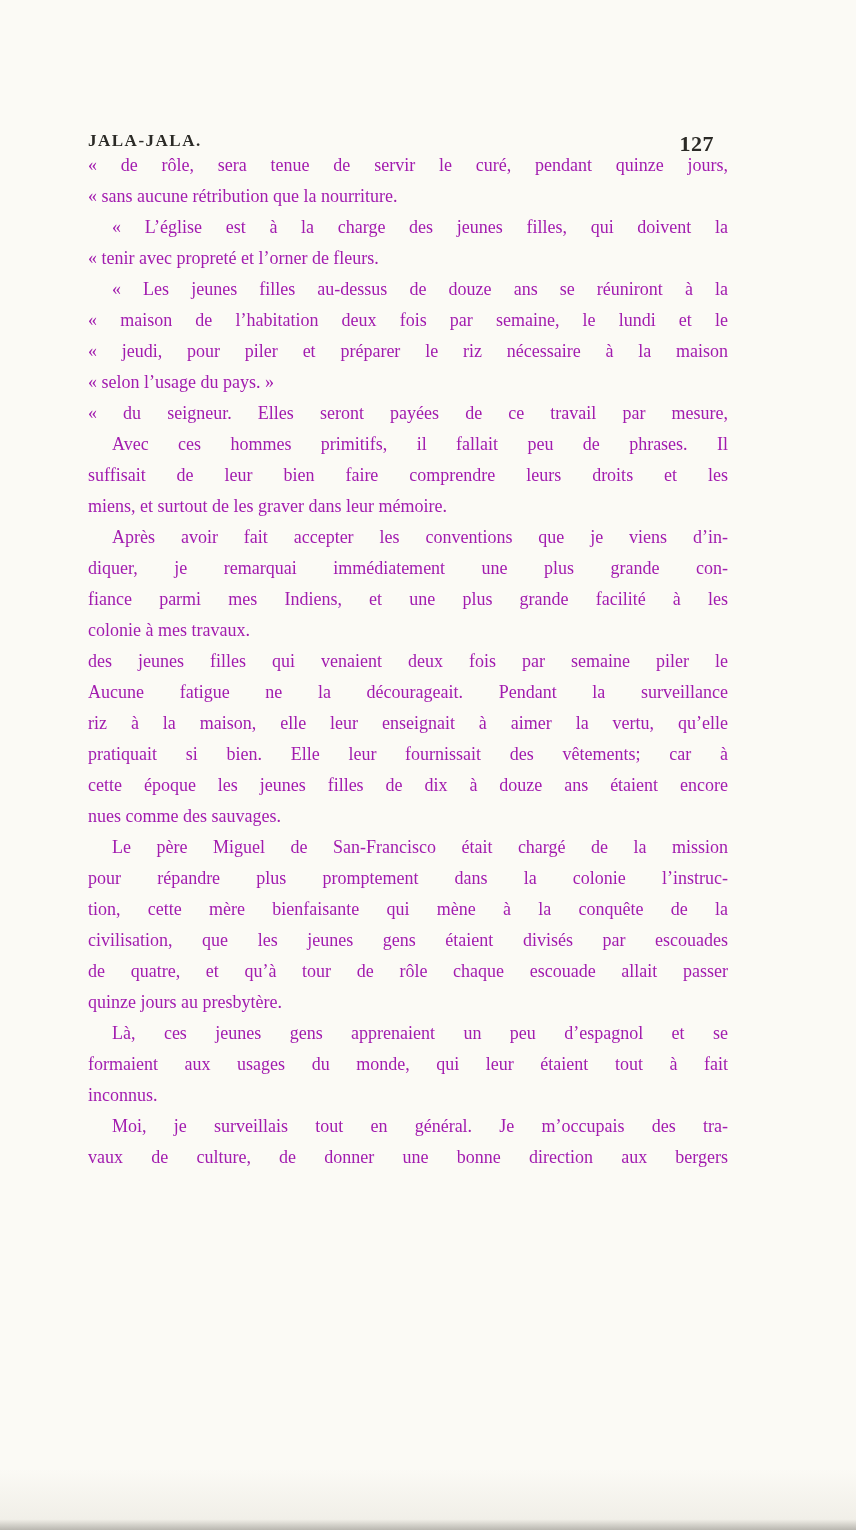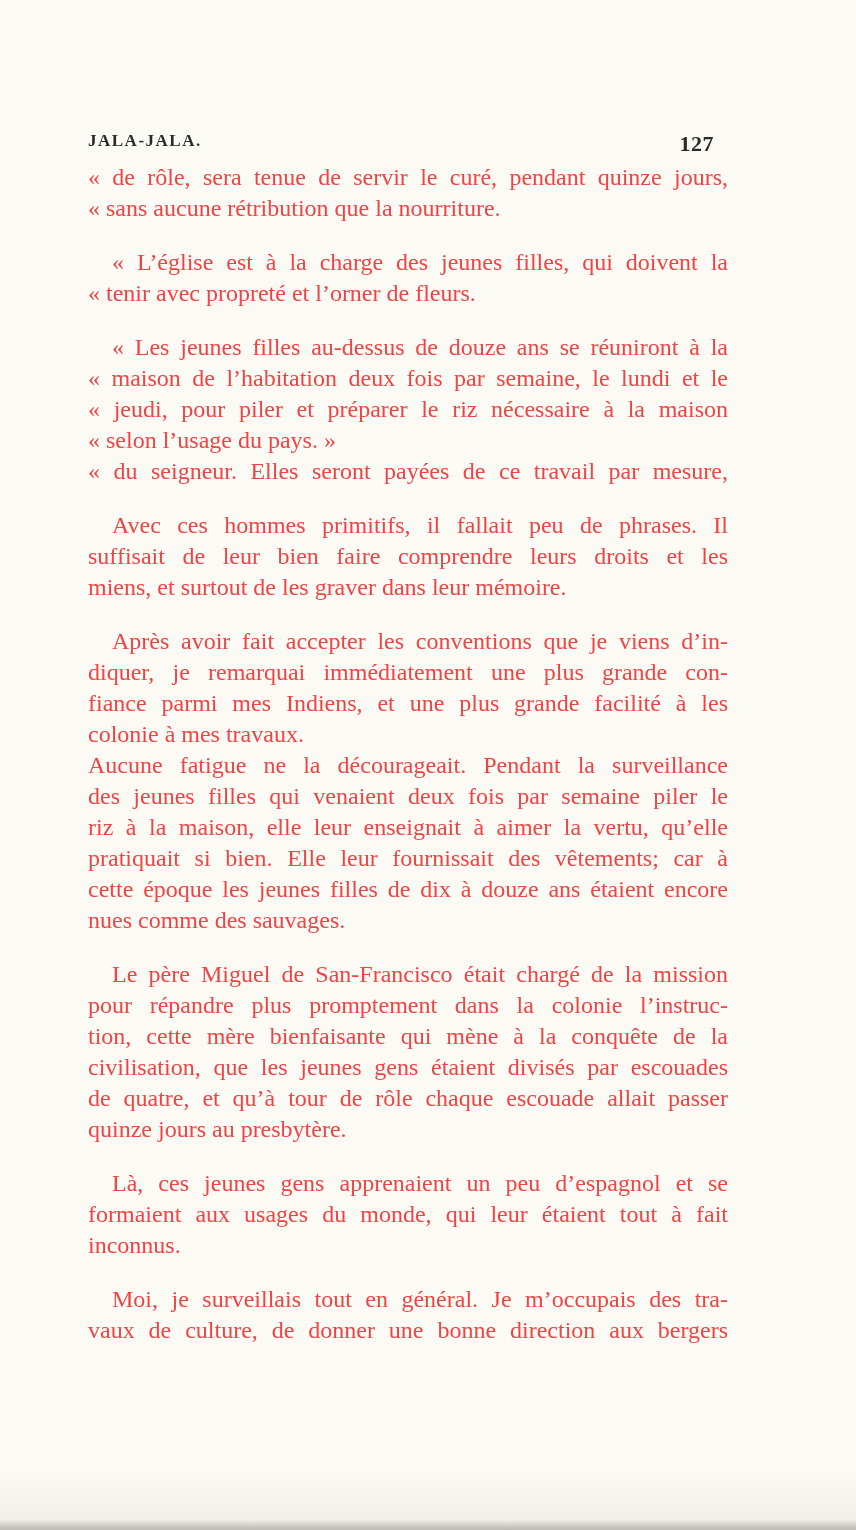--- a/index.html
+++ b/index.html
@@ -37,42 +37,41 @@
   }
   .page-num {
     position: absolute;
     right: 14px;
     top: 0;
     font-size: 22px;
     letter-spacing: 0.5px;
   }
   .body-text {
     position: absolute;
-    top: 162px;
+    top: 150px;
     left: 88px;
     width: 640px;
-    font-size: 24px;
+    font-size: 18px;
     line-height: 31px;
-    color: #ef4444;
+    color: #a21caf;
   }
   .paragraph {
     margin: 0;
     padding: 0;
   }
   .line {
     text-align: justify;
     text-align-last: justify;
     white-space: normal;
   }
   .line.para-end {
     text-align-last: left;
   }
   .line.indent {
     text-indent: 24px;
-    margin-top: 23px;
   }
 </style>
 </head>
 <body>
 
 <div class="scan-page">
   <div class="running-head">
     <span class="head-title">JALA-JALA.</span>
     <span class="page-num">127</span>
   </div>
@@ -97,22 +96,22 @@
         <div class="line">suffisait de leur bien faire comprendre leurs droits et les</div>
         <div class="line para-end">miens, et surtout de les graver dans leur mémoire.</div>
       </div>
       <div class="paragraph">
         <div class="line indent">Après avoir fait accepter les conventions que je viens d’in-</div>
         <div class="line">diquer, je remarquai immédiatement une plus grande con-</div>
         <div class="line">fiance parmi mes Indiens, et une plus grande facilité à les</div>
         <div class="line para-end">colonie à mes travaux.</div>
       </div>
       <div class="paragraph">
+        <div class="line">des jeunes filles qui venaient deux fois par semaine piler le</div>
         <div class="line">Aucune fatigue ne la décourageait. Pendant la surveillance</div>
-        <div class="line">des jeunes filles qui venaient deux fois par semaine piler le</div>
         <div class="line">riz à la maison, elle leur enseignait à aimer la vertu, qu’elle</div>
         <div class="line">pratiquait si bien. Elle leur fournissait des vêtements; car à</div>
         <div class="line">cette époque les jeunes filles de dix à douze ans étaient encore</div>
         <div class="line para-end">nues comme des sauvages.</div>
       </div>
       <div class="paragraph">
         <div class="line indent">Le père Miguel de San-Francisco était chargé de la mission</div>
         <div class="line">pour répandre plus promptement dans la colonie l’instruc-</div>
         <div class="line">tion, cette mère bienfaisante qui mène à la conquête de la</div>
         <div class="line">civilisation, que les jeunes gens étaient divisés par escouades</div>

